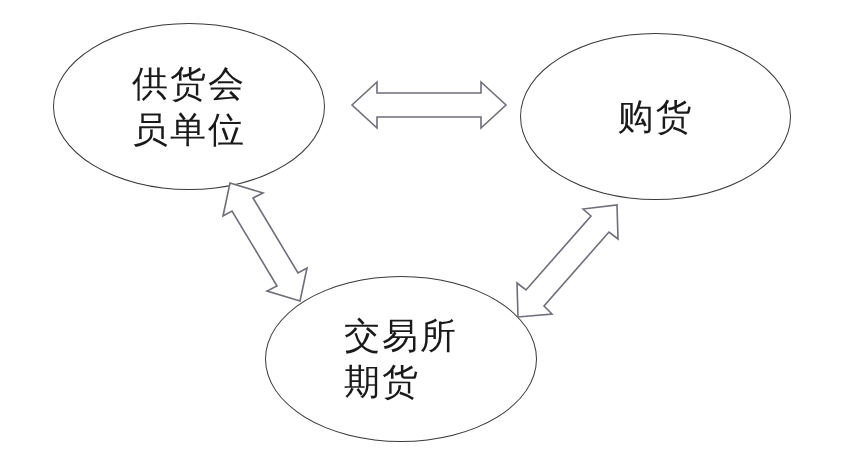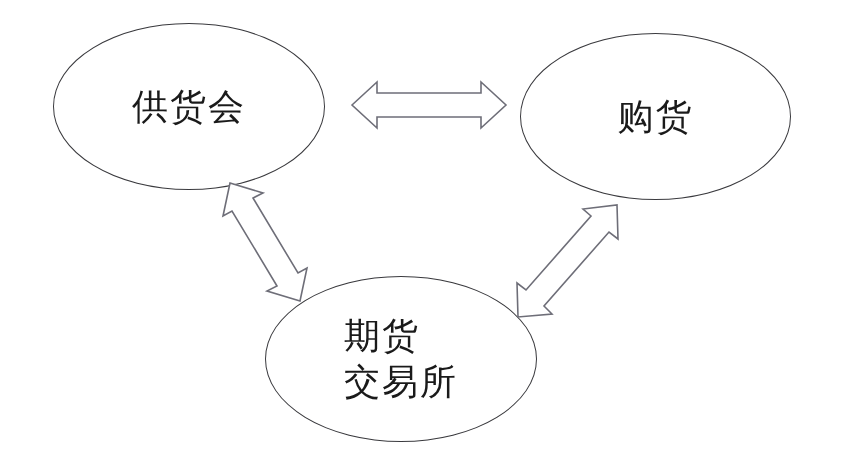--- a/index.html
+++ b/index.html
@@ -54,33 +54,34 @@
   }
 </style>
 </head>
 <body>
 
 <div class="canvas">
 
   <div class="node node-supplier">
     <div class="node-label">
       <div>供货会</div>
+      <div>员单位</div>
     </div>
   </div>
 
   <div class="node node-purchaser">
     <div class="node-label">
       <div>购货</div>
     </div>
   </div>
 
   <div class="node node-exchange">
     <div class="node-label align-left">
+      <div>交易所</div>
       <div>期货</div>
-      <div>交易所</div>
     </div>
   </div>
 
   <svg class="arrows-layer" viewBox="0 0 858 459" xmlns="http://www.w3.org/2000/svg">
     <polygon class="arrow-poly" points="352,105 377,82 377,93 481,93 481,82 506,105 481,128 481,117 377,117 377,128"></polygon>
     <polygon class="arrow-poly" points="230,183 263,193 253,198 298,273 307,268 300,301 267,291 277,286 232,211 223,216"></polygon>
     <polygon class="arrow-poly" points="518,317 517,283 526,290 591,216 583,209 617,205 618,239 609,232 544,306 552,314"></polygon>
   </svg>
 
 </div>

